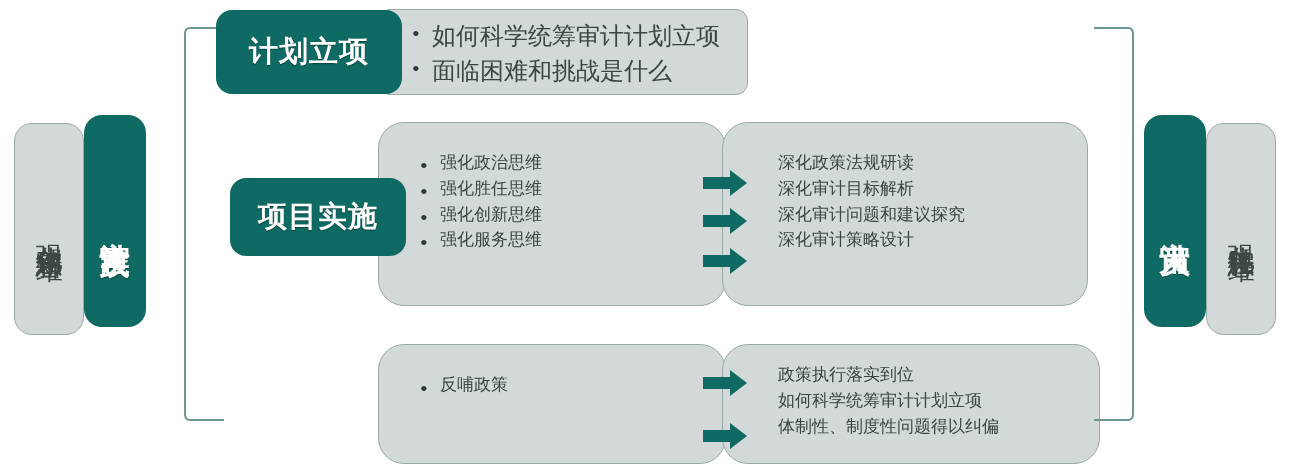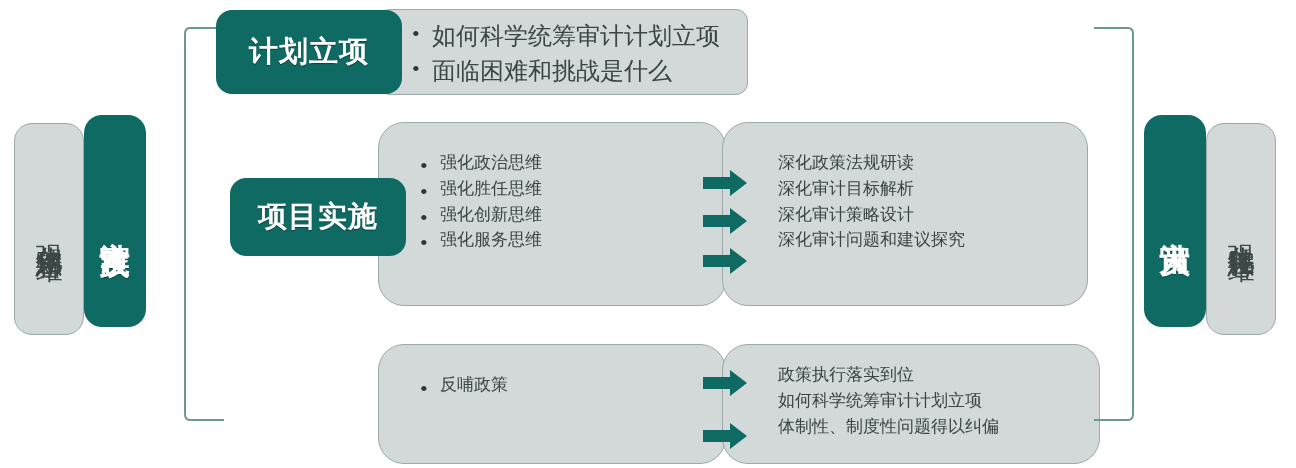--- a/index.html
+++ b/index.html
@@ -163,22 +163,22 @@
   </div>
   <ul class="body-text bullet-list" style="left:420px; top:150px; line-height:1.52;">
     <li>强化政治思维</li>
     <li>强化胜任思维</li>
     <li>强化创新思维</li>
     <li>强化服务思维</li>
   </ul>
   <ul class="body-text plain-list" style="left:778px; top:150px; line-height:1.52;">
     <li>深化政策法规研读</li>
     <li>深化审计目标解析</li>
+    <li>深化审计问题和建议探究</li>
     <li>深化审计策略设计</li>
-    <li>深化审计问题和建议探究</li>
   </ul>
 
   <div class="arrow" style="left:703px; top:170px;">
     <svg width="44" height="26" viewBox="0 0 44 26">
       <path d="M0 7 L27 7 L27 0 L44 13 L27 26 L27 19 L0 19 Z" fill="#0e6a62"></path>
     </svg>
   </div>
   <div class="arrow" style="left:703px; top:208px;">
     <svg width="44" height="26" viewBox="0 0 44 26">
       <path d="M0 7 L27 7 L27 0 L44 13 L27 26 L27 19 L0 19 Z" fill="#0e6a62"></path>

